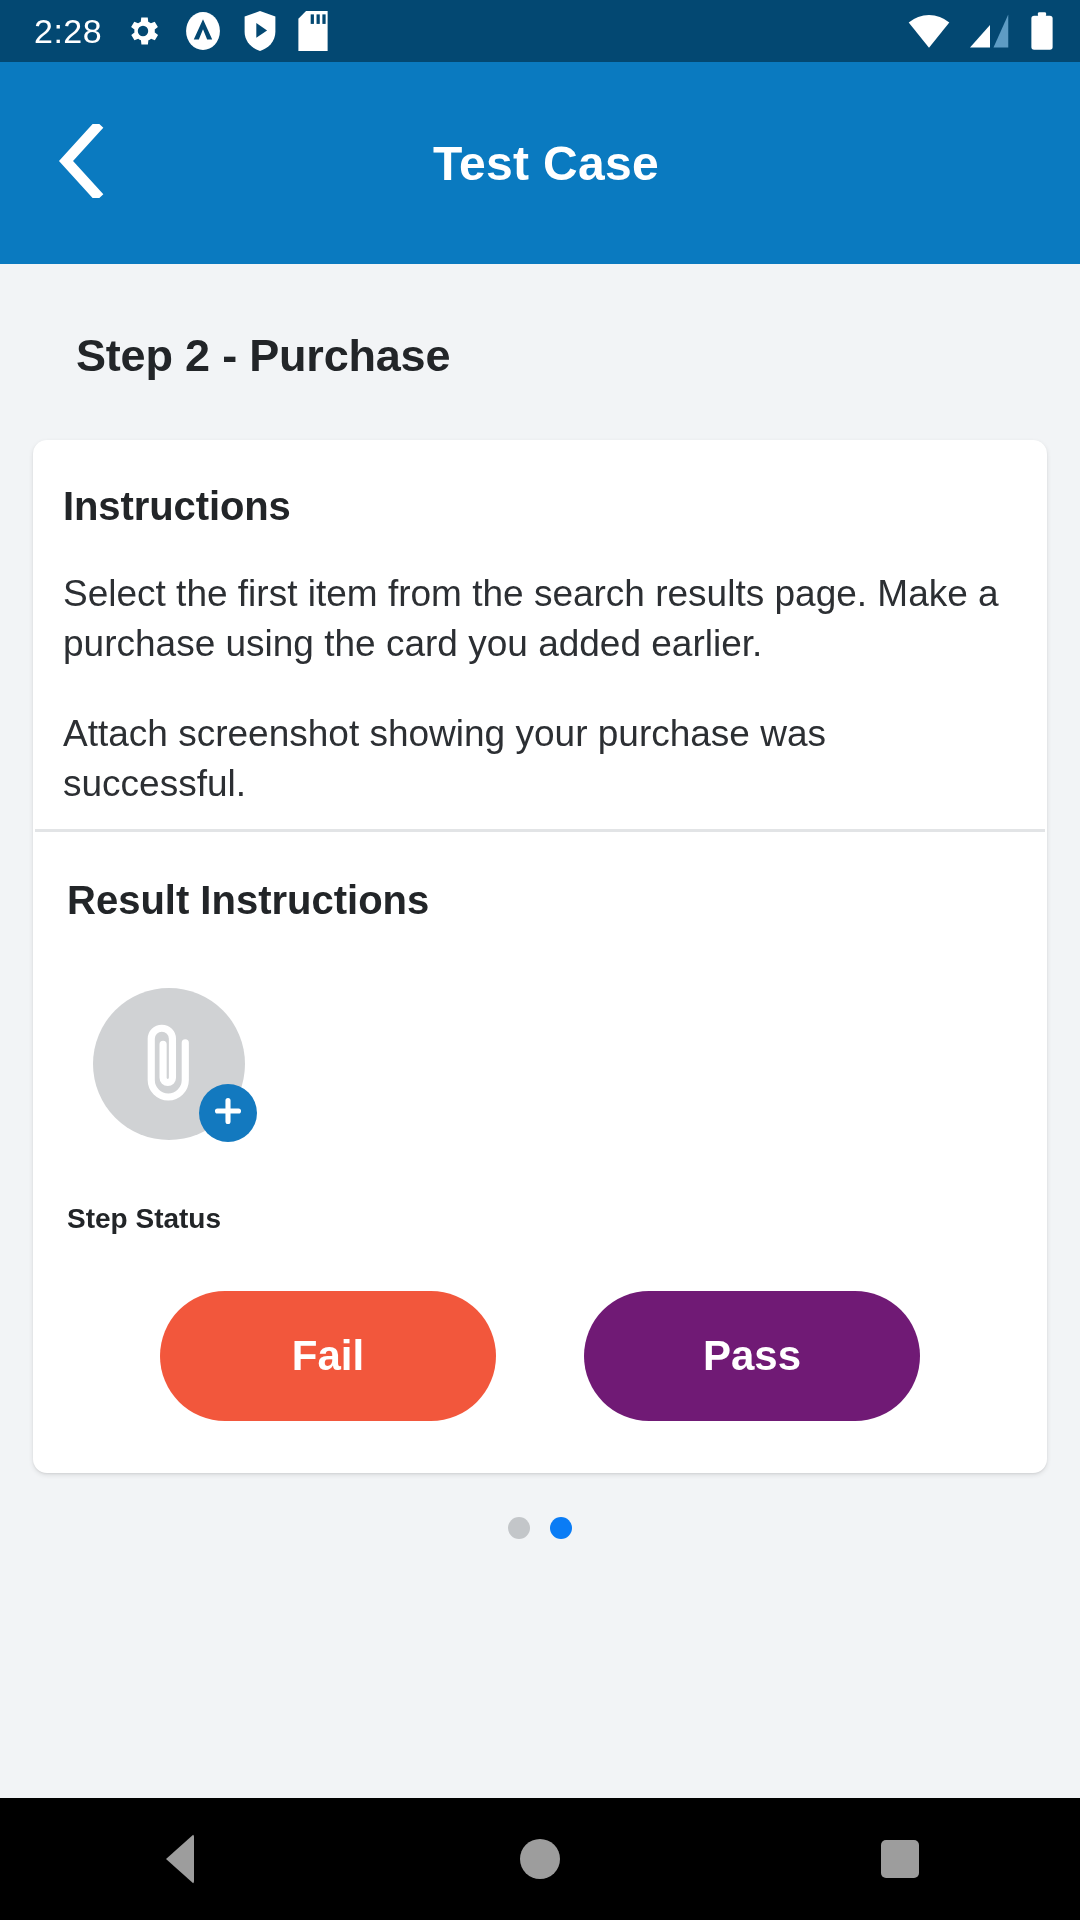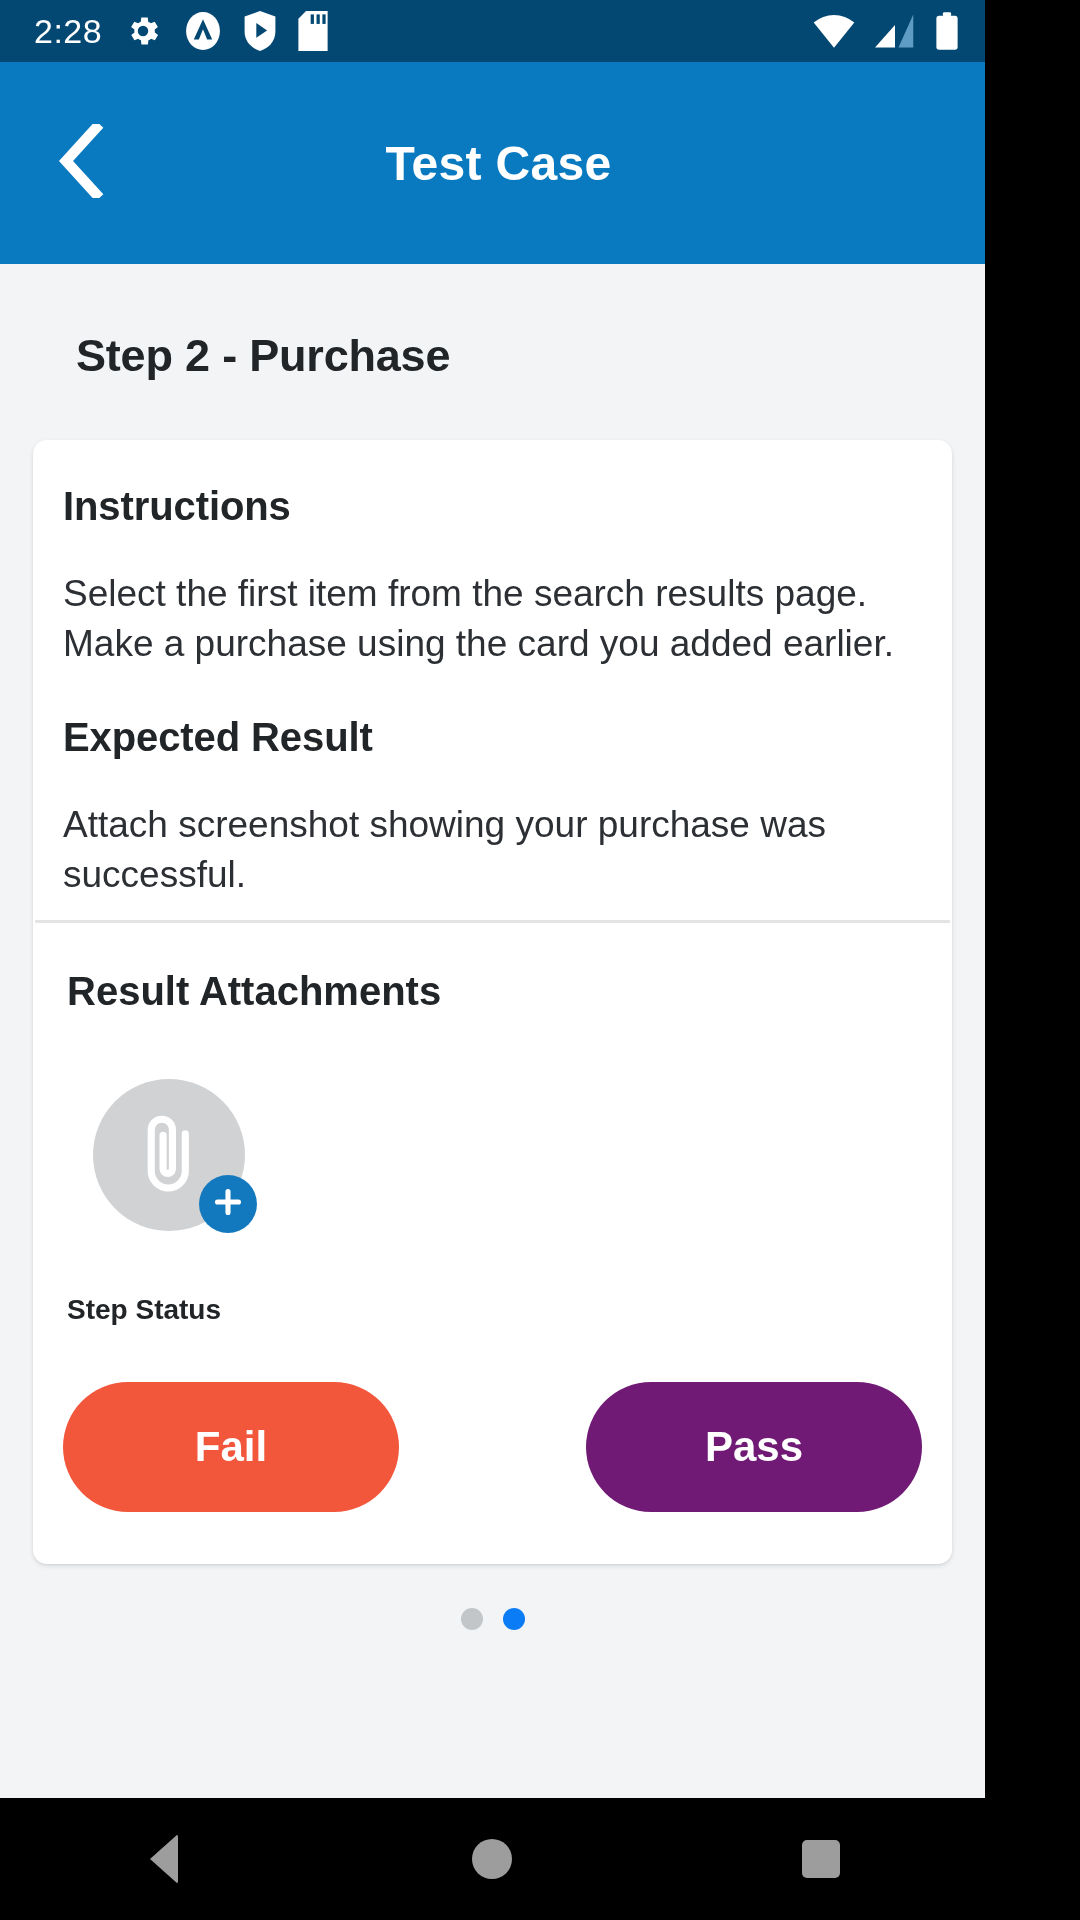--- a/index.html
+++ b/index.html
@@ -10,21 +10,21 @@
   body {
     width: 1080px;
     height: 1920px;
     overflow: hidden;
     font-family: "Liberation Sans", sans-serif;
     -webkit-font-smoothing: antialiased;
   }
 
   .phone {
     position: relative;
-    width: 985px;
+    width: 1080px;
     height: 1920px;
     background: #f2f4f6;
     display: flex;
     flex-direction: column;
     border-radius: 26px;
   }
 
   
   .status-bar {
     height: 62px;
@@ -184,21 +184,21 @@
   .status-head {
     margin: 50px 0 0 4px;
     font-size: 28px;
     font-weight: 700;
     color: #222528;
   }
 
   .status-buttons {
     margin-top: 56px;
     display: flex;
-    justify-content: space-between;
+    justify-content: center;
     gap: 88px;
   }
   .pill {
     width: 336px;
     height: 130px;
     border: none;
     border-radius: 999px;
     color: #ffffff;
     font-family: "Liberation Sans", sans-serif;
     font-size: 42px;
@@ -336,28 +336,27 @@
 
   <div class="content">
 
     <h1 class="step-title">Step 2 - Purchase</h1>
 
     <div class="card">
 
       <div class="card-top">
         <h2 class="sec-head">Instructions</h2>
         <p class="sec-body">Select the first item from the search results page. Make a purchase using the card you added earlier.</p>
-        <h2 class="sec-head second">Expected Result</h2>
         <p class="sec-body">Attach screenshot showing your purchase was successful.</p>
       </div>
 
       <div class="card-divider"></div>
 
       <div class="card-bottom">
-        <h2 class="attach-head">Result Attachments</h2>
+        <h2 class="attach-head">Result Instructions</h2>
 
         <div class="attach-row">
           <div class="attach-chip">
             <div class="attach-circle">
               <span>
                 <svg width="74" height="84" viewBox="0 0 30 34">
                   <path d="M21.6 9.2 V24.3 a6.9 6.9 0 0 1 -13.8 0 V7.6 a4.3 4.3 0 0 1 8.6 0 V23.4 a1.9 1.9 0 0 1 -3.8 0 V9.8" stroke="#ffffff" stroke-width="2.9" fill="none" stroke-linecap="round" stroke-linejoin="round"></path>
                 </svg>
               </span>
             </div>

